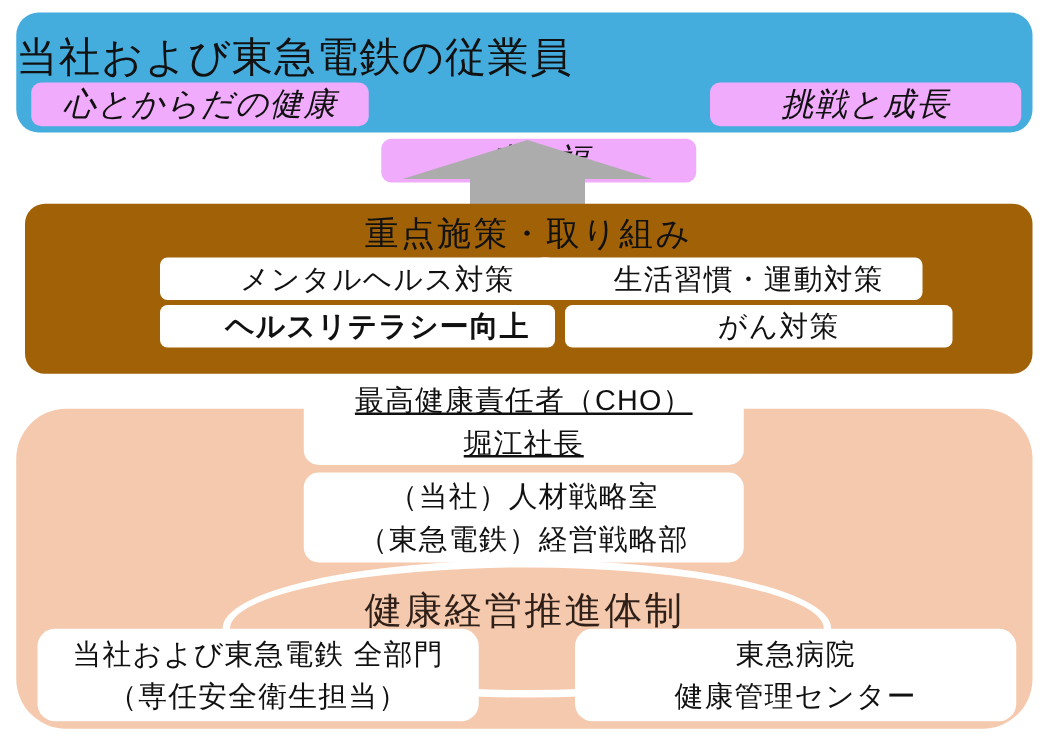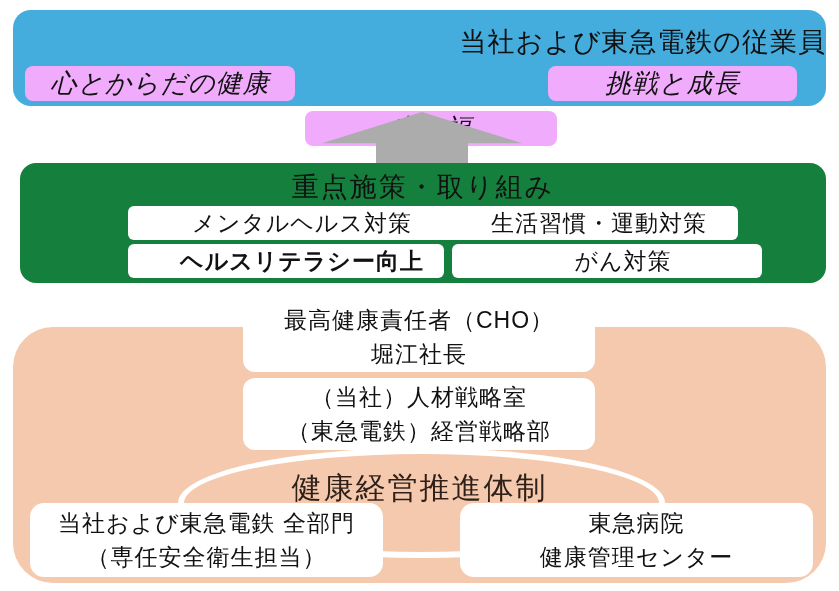--- a/index.html
+++ b/index.html
@@ -7,41 +7,41 @@
   .canvas{
     position:relative;width:839px;height:591px;background:#ffffff;
     overflow:hidden;color:#1a1a1a;
   }
   
   .blue-panel{
     position:absolute;left:13px;top:10px;width:813px;height:96px;
     background:#45ADDE;border-radius:18px;
   }
   .blue-title{
-    position:absolute;left:0;right:0;top:14px;text-align:right;
-    font-size:27px;letter-spacing:1px;color:#111;
+    position:absolute;left:0;right:0;top:14px;text-align:left;
+    font-size:33px;letter-spacing:1px;color:#111;
   }
   .pill{
     position:absolute;background:#f0abfc;border-radius:8px;height:35px;
     display:flex;align-items:center;justify-content:center;
     font-size:26px;color:#111;letter-spacing:1px;font-style:italic;
   }
   .pill-health{left:12px;top:56px;width:270px;}
   .pill-happy{left:292px;top:56px;width:252px;margin-top:45px;}
-  .pill-grow{left:535px;top:56px;width:249px;}
+  .pill-grow{left:555px;top:56px;width:249px;}
   
   .up-arrow{
     position:absolute;left:322px;top:112px;width:200px;height:52px;
     background:#ACACAC;
     clip-path:polygon(50% 0,100% 60%,73% 60%,73% 100%,27% 100%,27% 60%,0 60%);
   }
   
   .green-panel{
-    position:absolute;left:20px;top:163px;width:806px;height:120px;
-    background:#15803d;border-radius:16px;
+    position:absolute;left:20px;top:163px;width:806px;height:136px;
+    background:#a16207;border-radius:16px;
   }
   .green-title{
     position:absolute;left:0;right:0;top:6px;text-align:center;
     font-size:27px;letter-spacing:2px;color:#111;
   }
   .gpill{
     position:absolute;background:#ffffff;border-radius:6px;height:34px;
     display:flex;align-items:center;justify-content:center;
     font-size:23px;color:#111;letter-spacing:1px;padding-left:32px;
   }
@@ -52,21 +52,21 @@
   
   .orange-panel{
     position:absolute;left:13px;top:327px;width:813px;height:256px;
     background:#F5C9AD;border-radius:40px;z-index:1;
   }
   .white-card{
     position:absolute;background:#ffffff;z-index:3;
     display:flex;flex-direction:column;align-items:center;justify-content:center;
     font-size:23px;line-height:34px;color:#111;letter-spacing:1px;text-align:center;
   }
-  .cho-card{left:243px;top:301px;width:352px;height:71px;border-radius:12px;}
+  .cho-card{left:243px;top:301px;width:352px;height:71px;border-radius:12px;text-decoration:underline;}
   .strategy-card{left:243px;top:378px;width:352px;height:72px;border-radius:12px;}
   .ellipse-ring{
     position:absolute;left:178px;top:448px;width:487px;height:110px;
     border:6px solid #ffffff;border-radius:50%;background:transparent;z-index:2;
     box-sizing:border-box;
   }
   .structure-title{
     position:absolute;left:0;right:0;top:468px;text-align:center;z-index:4;
     font-size:30px;letter-spacing:2px;color:#2e1f18;
   }

